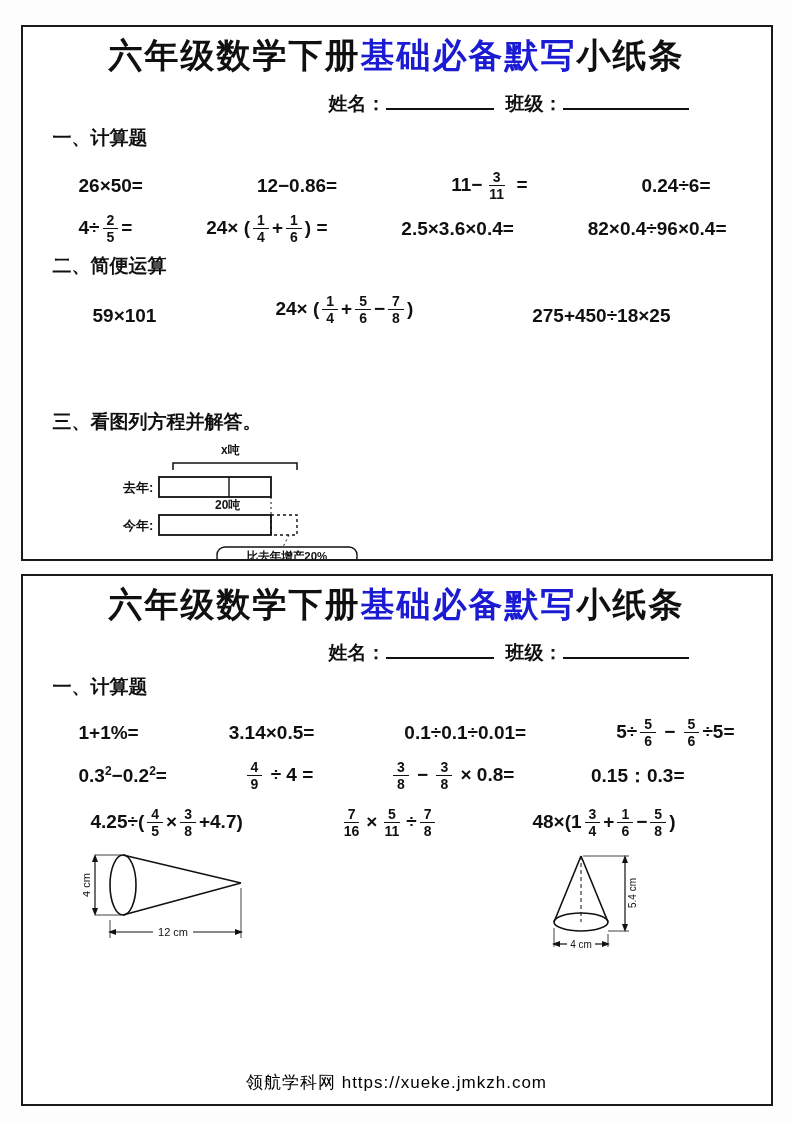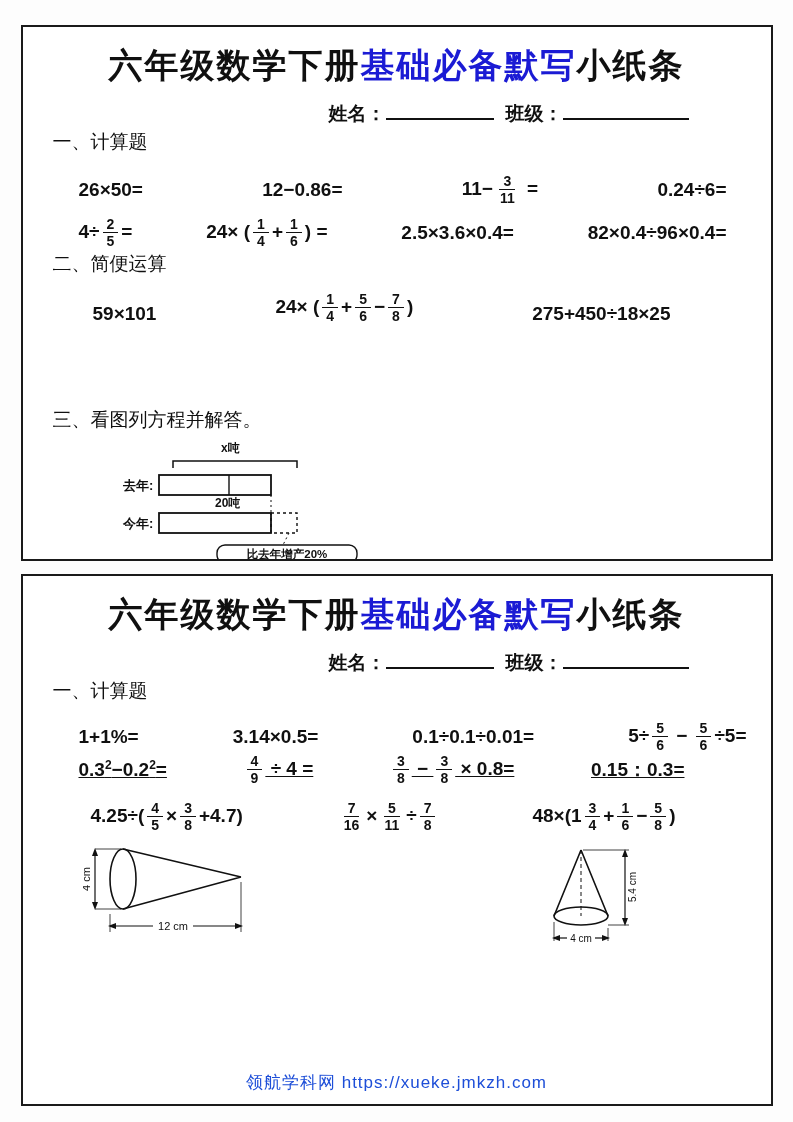--- a/index.html
+++ b/index.html
@@ -9,51 +9,51 @@
     font-family:"Liberation Sans","DejaVu Sans",sans-serif;
     color:#101010;
   }
   .card {
     position:relative; width:752px; margin:0 auto; background:#ffffff;
     border:2px solid #1a1a1a; overflow:hidden;
   }
   .card1 { margin-top:25px; height:536px; }
   .card2 { margin-top:13px; height:532px; }
 
-  .title { text-align:center; font-size:34px; font-weight:700; margin-top:16px; letter-spacing:2px; white-space:nowrap; }
+  .title { text-align:center; font-size:34px; font-weight:700; margin-top:6px; letter-spacing:2px; white-space:nowrap; }
   .title .blue { color:#1b1bd4; }
 
   .name-row { margin:12px 0 0 306px; font-size:19px; font-weight:700; white-space:nowrap; height:26px; }
   .blank { display:inline-block; width:108px; height:19px; border-bottom:2px solid #111; margin-right:12px; }
   .blank2 { width:126px; margin-right:0; }
 
-  .sec-heading { margin:2px 0 0 30px; font-size:19px; font-weight:400; }
+  .sec-heading { margin:8px 0 0 30px; font-size:19px; font-weight:700; }
   .sec-gap1 { margin-top:82px; }
   .sec-gap2 { margin-top:72px; }
 
   .expr-row { display:flex; justify-content:space-between; align-items:center; font-size:19px; font-weight:600; white-space:nowrap; }
-  .r-c1a { margin:18px 44px 0 56px;text-align:center; }
+  .r-c1a { margin:18px 60px 0 56px;text-align:center; }
   .r-c1b { margin:10px 44px 0 56px; }
   .r-c1c { margin:14px 100px 0 70px;align-items:flex-end; }
-  .r-c2a { margin:16px 24px 0 56px;gap:48px; }
-  .r-c2b { margin:0 86px 0 56px;text-decoration:underline; }
+  .r-c2a { margin:16px 36px 0 56px;gap:48px; }
+  .r-c2b { margin:10px 86px 0 56px; }
   .r-c2c { margin:14px 95px 0 68px; }
 
   .frac { display:inline-flex; flex-direction:column; align-items:center; vertical-align:middle; font-size:14px; line-height:1.15; margin:0 3px; font-weight:600; }
   .frac .num { padding:0 4px; border-bottom:1.6px solid #111; }
   .frac .den { padding:0 4px; }
   sup { font-size:12px; }
 
   .bar-diagram { margin:6px 0 0 88px; display:block; }
   .cones-row { display:flex; justify-content:space-between; align-items:flex-start; margin:8px 118px 0 60px; }
 
   svg text { fill:#111; font-family:"Liberation Sans","DejaVu Sans",sans-serif; }
   svg .ln { stroke:#111; fill:none; }
 
-  .footer { position:absolute; left:0; right:0; bottom:10px; text-align:center; color:#1d4ed8; font-size:17px; letter-spacing:1px; }
+  .footer { position:absolute; left:0; right:0; bottom:10px; text-align:center; color:#000000; font-size:17px; letter-spacing:1px; }
 </style>
 </head>
 <body>
 
 <div class="card card1">
   <div class="title">
     <span>六年级数学下册</span><span class="blue">基础必备默写</span><span>小纸条</span>
   </div>
   <div class="name-row">
     <span>姓名：</span><span class="blank"></span><span>班级：</span><span class="blank blank2"></span>

